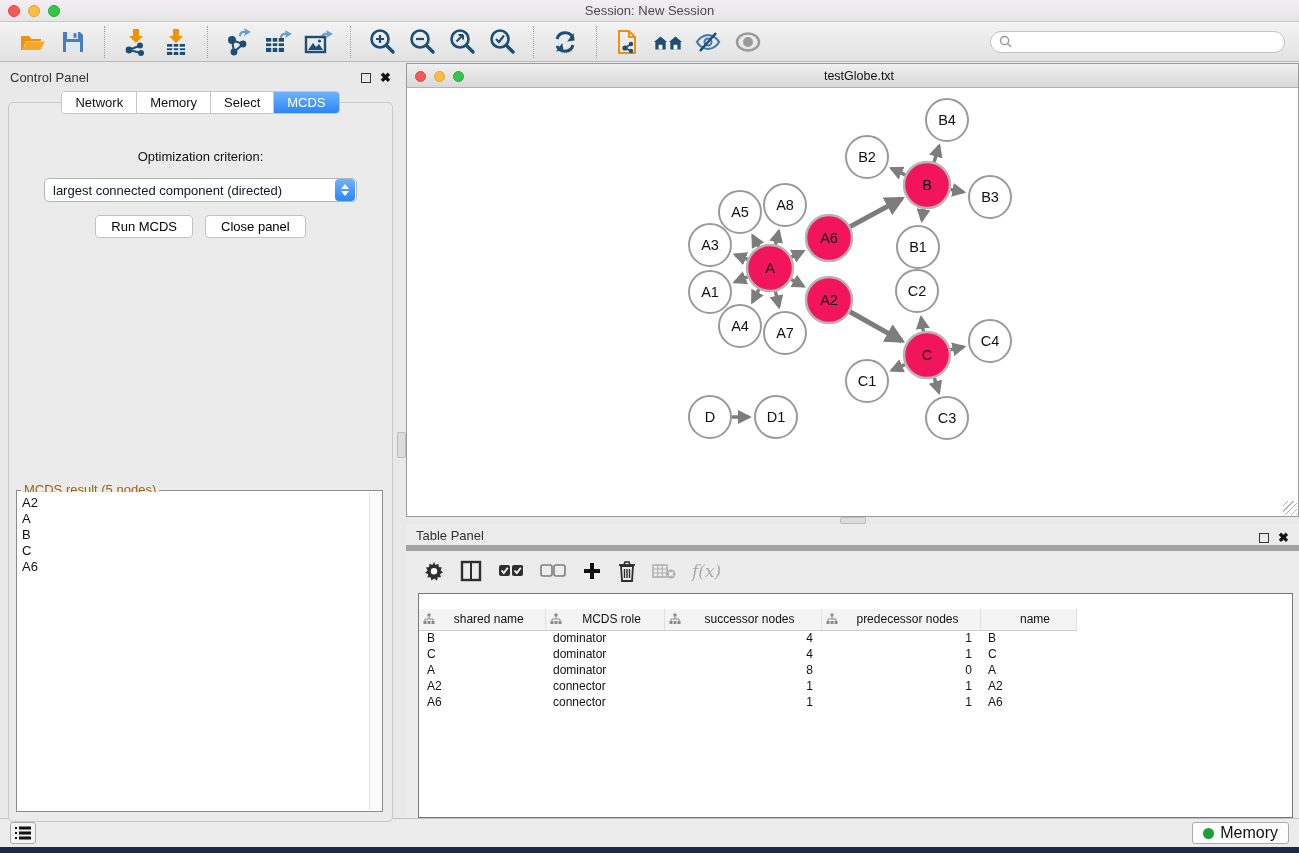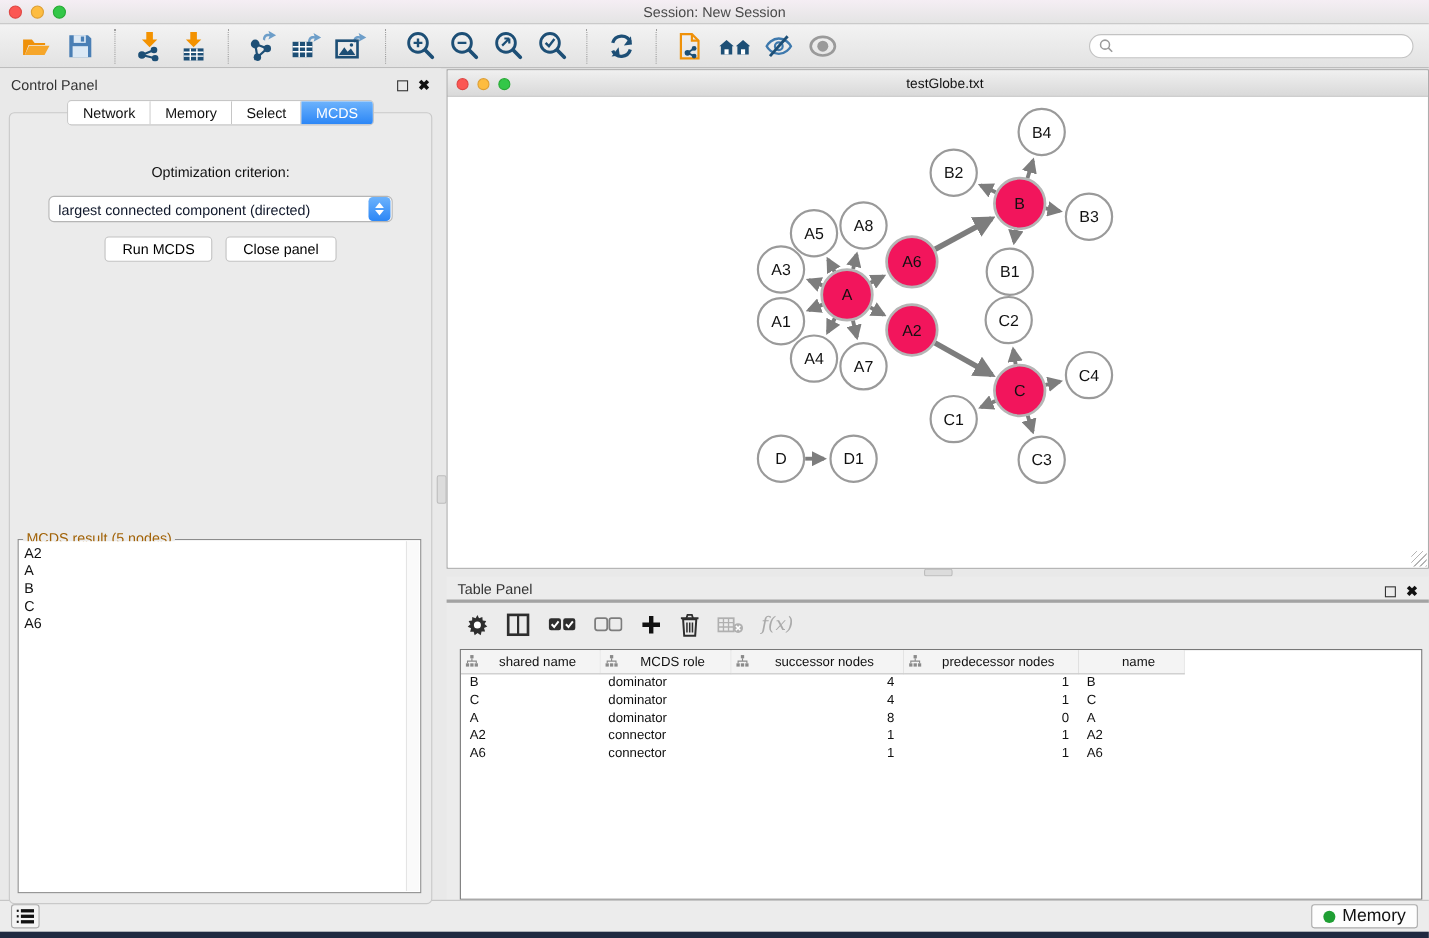--- a/index.html
+++ b/index.html
@@ -73,26 +73,26 @@
     background:repeating-linear-gradient(135deg, transparent 0 3px, #b5b5b5 3px 4px); }
 
   
   .h-divider { height:7px; position:relative; }
   .h-gripper { position:absolute; left:50%; top:0; transform:translateX(-50%); width:26px; height:7px; background:#dcdcdc; border:1px solid #bdbdbd; border-radius:2px; }
 
   
   .table-panel { flex:1; background:#ececec; display:flex; flex-direction:column; position:relative; }
   .tp-header { display:flex; align-items:flex-end; padding:4px 10px 2px 10px; }
   .tp-title { font-size:13px; color:#333; }
-  .tp-toolbar { display:flex; align-items:center; gap:16px; padding:8px 6px 8px 18px; border-top:3px solid #a3a3a3; }
+  .tp-toolbar { display:flex; align-items:center; gap:16px; padding:8px 6px 8px 18px; border-top:6px solid #a3a3a3; }
   .tpicon { height:24px; display:flex; align-items:center; justify-content:center; }
   .tpicon.gray { color:#a9a9a9; }
   .fx-label { font-family:"DejaVu Serif", serif; font-style:italic; font-size:17px; color:#aaa; }
   .table-wrap { margin:2px 6px 0 12px; background:#fff; border:1px solid #777; flex:1; overflow:hidden; position:relative; }
-  table.data { border-collapse:collapse; width:auto; }
+  table.data { border-collapse:collapse; width:auto;margin-top:15px; }
   table.data th { background:#f4f4f4; border-right:1px solid #e0e0e0; border-bottom:1px solid #cfcfcf; font-weight:normal; font-size:12px; color:#111; height:21px; position:relative; text-align:center; padding:0 6px 0 20px; }
   table.data th .col-icon { position:absolute; left:4px; top:4px; }
   table.data td { font-size:12px; color:#111; height:16px; padding:0 8px; white-space:nowrap; }
   td.al { text-align:left; } td.ar { text-align:right; }
   .tp-tabs { display:flex; justify-content:center; padding:5px 0 6px 0; }
   .tp-tabs .segment { padding:3px 14px; }
 
   
   .statusbar { position:absolute; left:0; right:0; bottom:6px; height:29px; background:#ececec; border-top:1px solid #c2c2c2; display:flex; align-items:center; padding:0 10px; }
   .list-btn { width:26px; height:22px; background:#f4f4f4; border:1px solid #ababab; border-radius:3px; display:flex; align-items:center; justify-content:center; }

